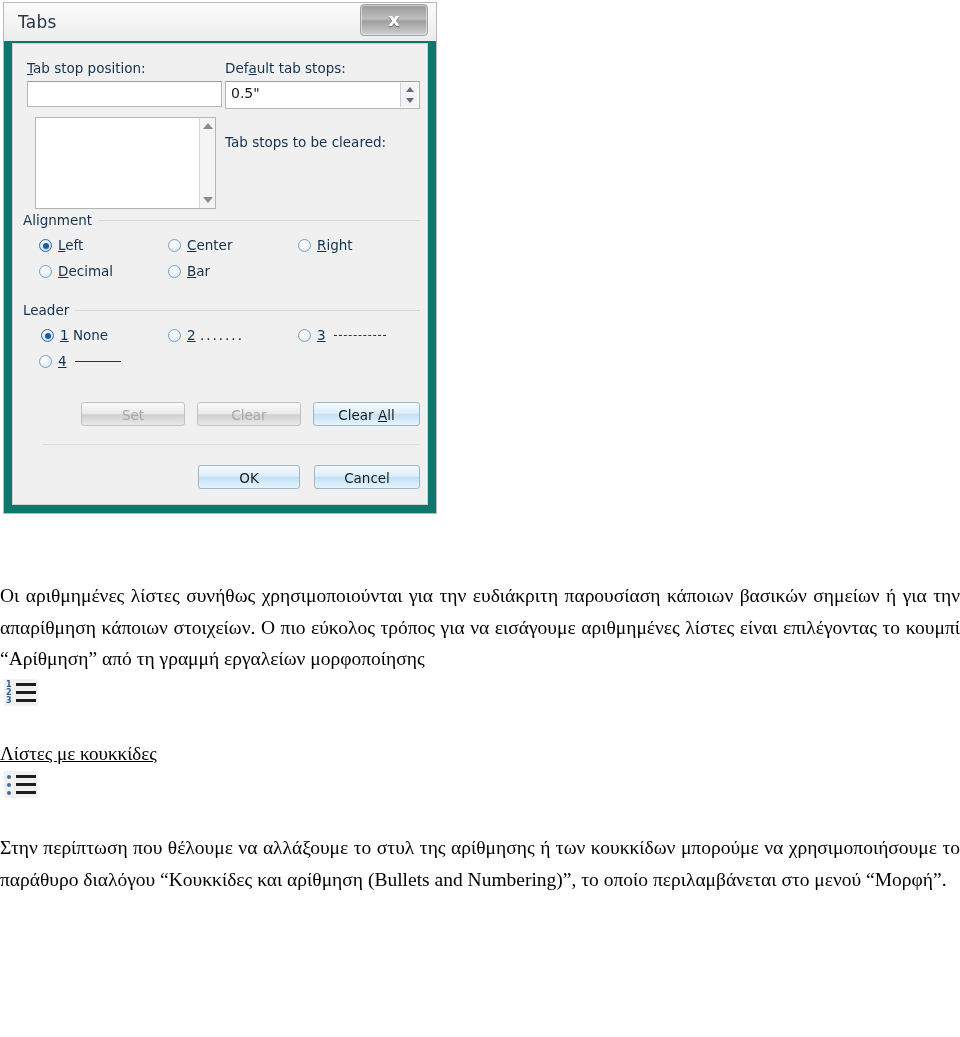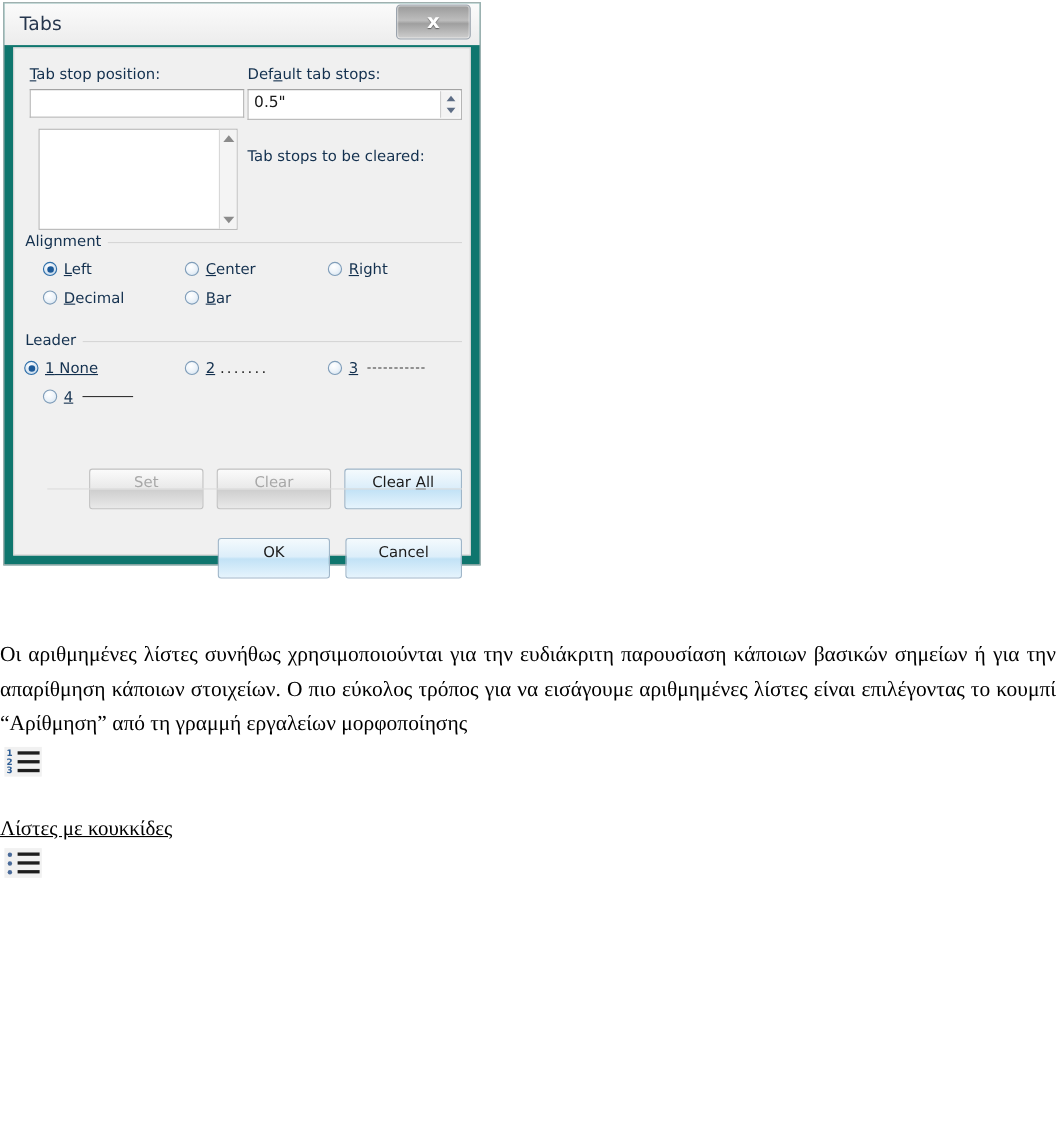--- a/index.html
+++ b/index.html
@@ -201,31 +201,30 @@
     display: inline-block;
     width: 46px;
     border-top: 1.8px solid #333;
     vertical-align: 4px;
     margin-left: 4px;
   }
 
   
   .btn {
     position: absolute;
-    height: 37px;
+    height: 24px;
     border: 1px solid #9fb6c9;
     border-radius: 3px;
     background: linear-gradient(to bottom,#f4fafd 0%, #dceefa 46%, #c2e2f6 52%, #e6f4fd 100%);
     color: #1b1b1b;
     font-size: 13.5px;
     font-family: "DejaVu Sans", sans-serif;
     text-align: center;
     line-height: 25px;
     box-sizing: border-box;
-    margin-top: 24px;
   }
   .btn u { text-decoration: underline; }
   .btn.disabled {
     border-color: #c2c2c2;
     background: linear-gradient(to bottom,#fbfbfb 0%, #e9e9e9 48%, #cfcfcf 54%, #e9e9e9 100%);
     color: #a8a8a8;
   }
 
   .hr-sep {
     position: absolute;
@@ -357,21 +356,21 @@
     <div class="radio" style="left:26px; top:219px;">
       <span class="dot"></span><span class="txt"><u>D</u><span>ecimal</span></span>
     </div>
     <div class="radio" style="left:155px; top:219px;">
       <span class="dot"></span><span class="txt"><u>B</u><span>ar</span></span>
     </div>
 
     <div class="group-cap" style="left:10px; top:258px;">Leader</div>
     <div class="group-line" style="left:62px; top:266px; width:345px;"></div>
 
-    <div class="radio on" style="left:9px; top:283px;text-decoration:underline;">
+    <div class="radio on" style="left:28px; top:283px;">
       <span class="dot"></span><span class="txt"><u>1</u><span> None</span></span>
     </div>
     <div class="radio" style="left:155px; top:283px;">
       <span class="dot"></span><span class="txt"><u>2</u><span> </span><span class="leader-dots">.......</span></span>
     </div>
     <div class="radio" style="left:285px; top:283px;">
       <span class="dot"></span><span class="txt"><u>3</u><span> </span><span class="leader-dash"></span></span>
     </div>
     <div class="radio" style="left:26px; top:309px;">
       <span class="dot"></span><span class="txt"><u>4</u><span> </span><span class="leader-solid"></span></span>
@@ -426,14 +425,15 @@
       <span class="li-line"></span>
     </div>
     <div class="li-row li-r3">
       <span class="li-bullet"></span>
       <span class="li-line"></span>
     </div>
   </div>
 
   <div class="spacer-lg"></div>
 
+  <p class="para">Στην περίπτωση που θέλουμε να αλλάξουμε το στυλ της αρίθμησης ή των κουκκίδων μπορούμε να χρησιμοποιήσουμε το παράθυρο διαλόγου “Κουκκίδες και αρίθμηση (Bullets and Numbering)”, το οποίο περιλαμβάνεται στο μενού “Μορφή”.</p>
 
 </div>
 
 </body></html>

